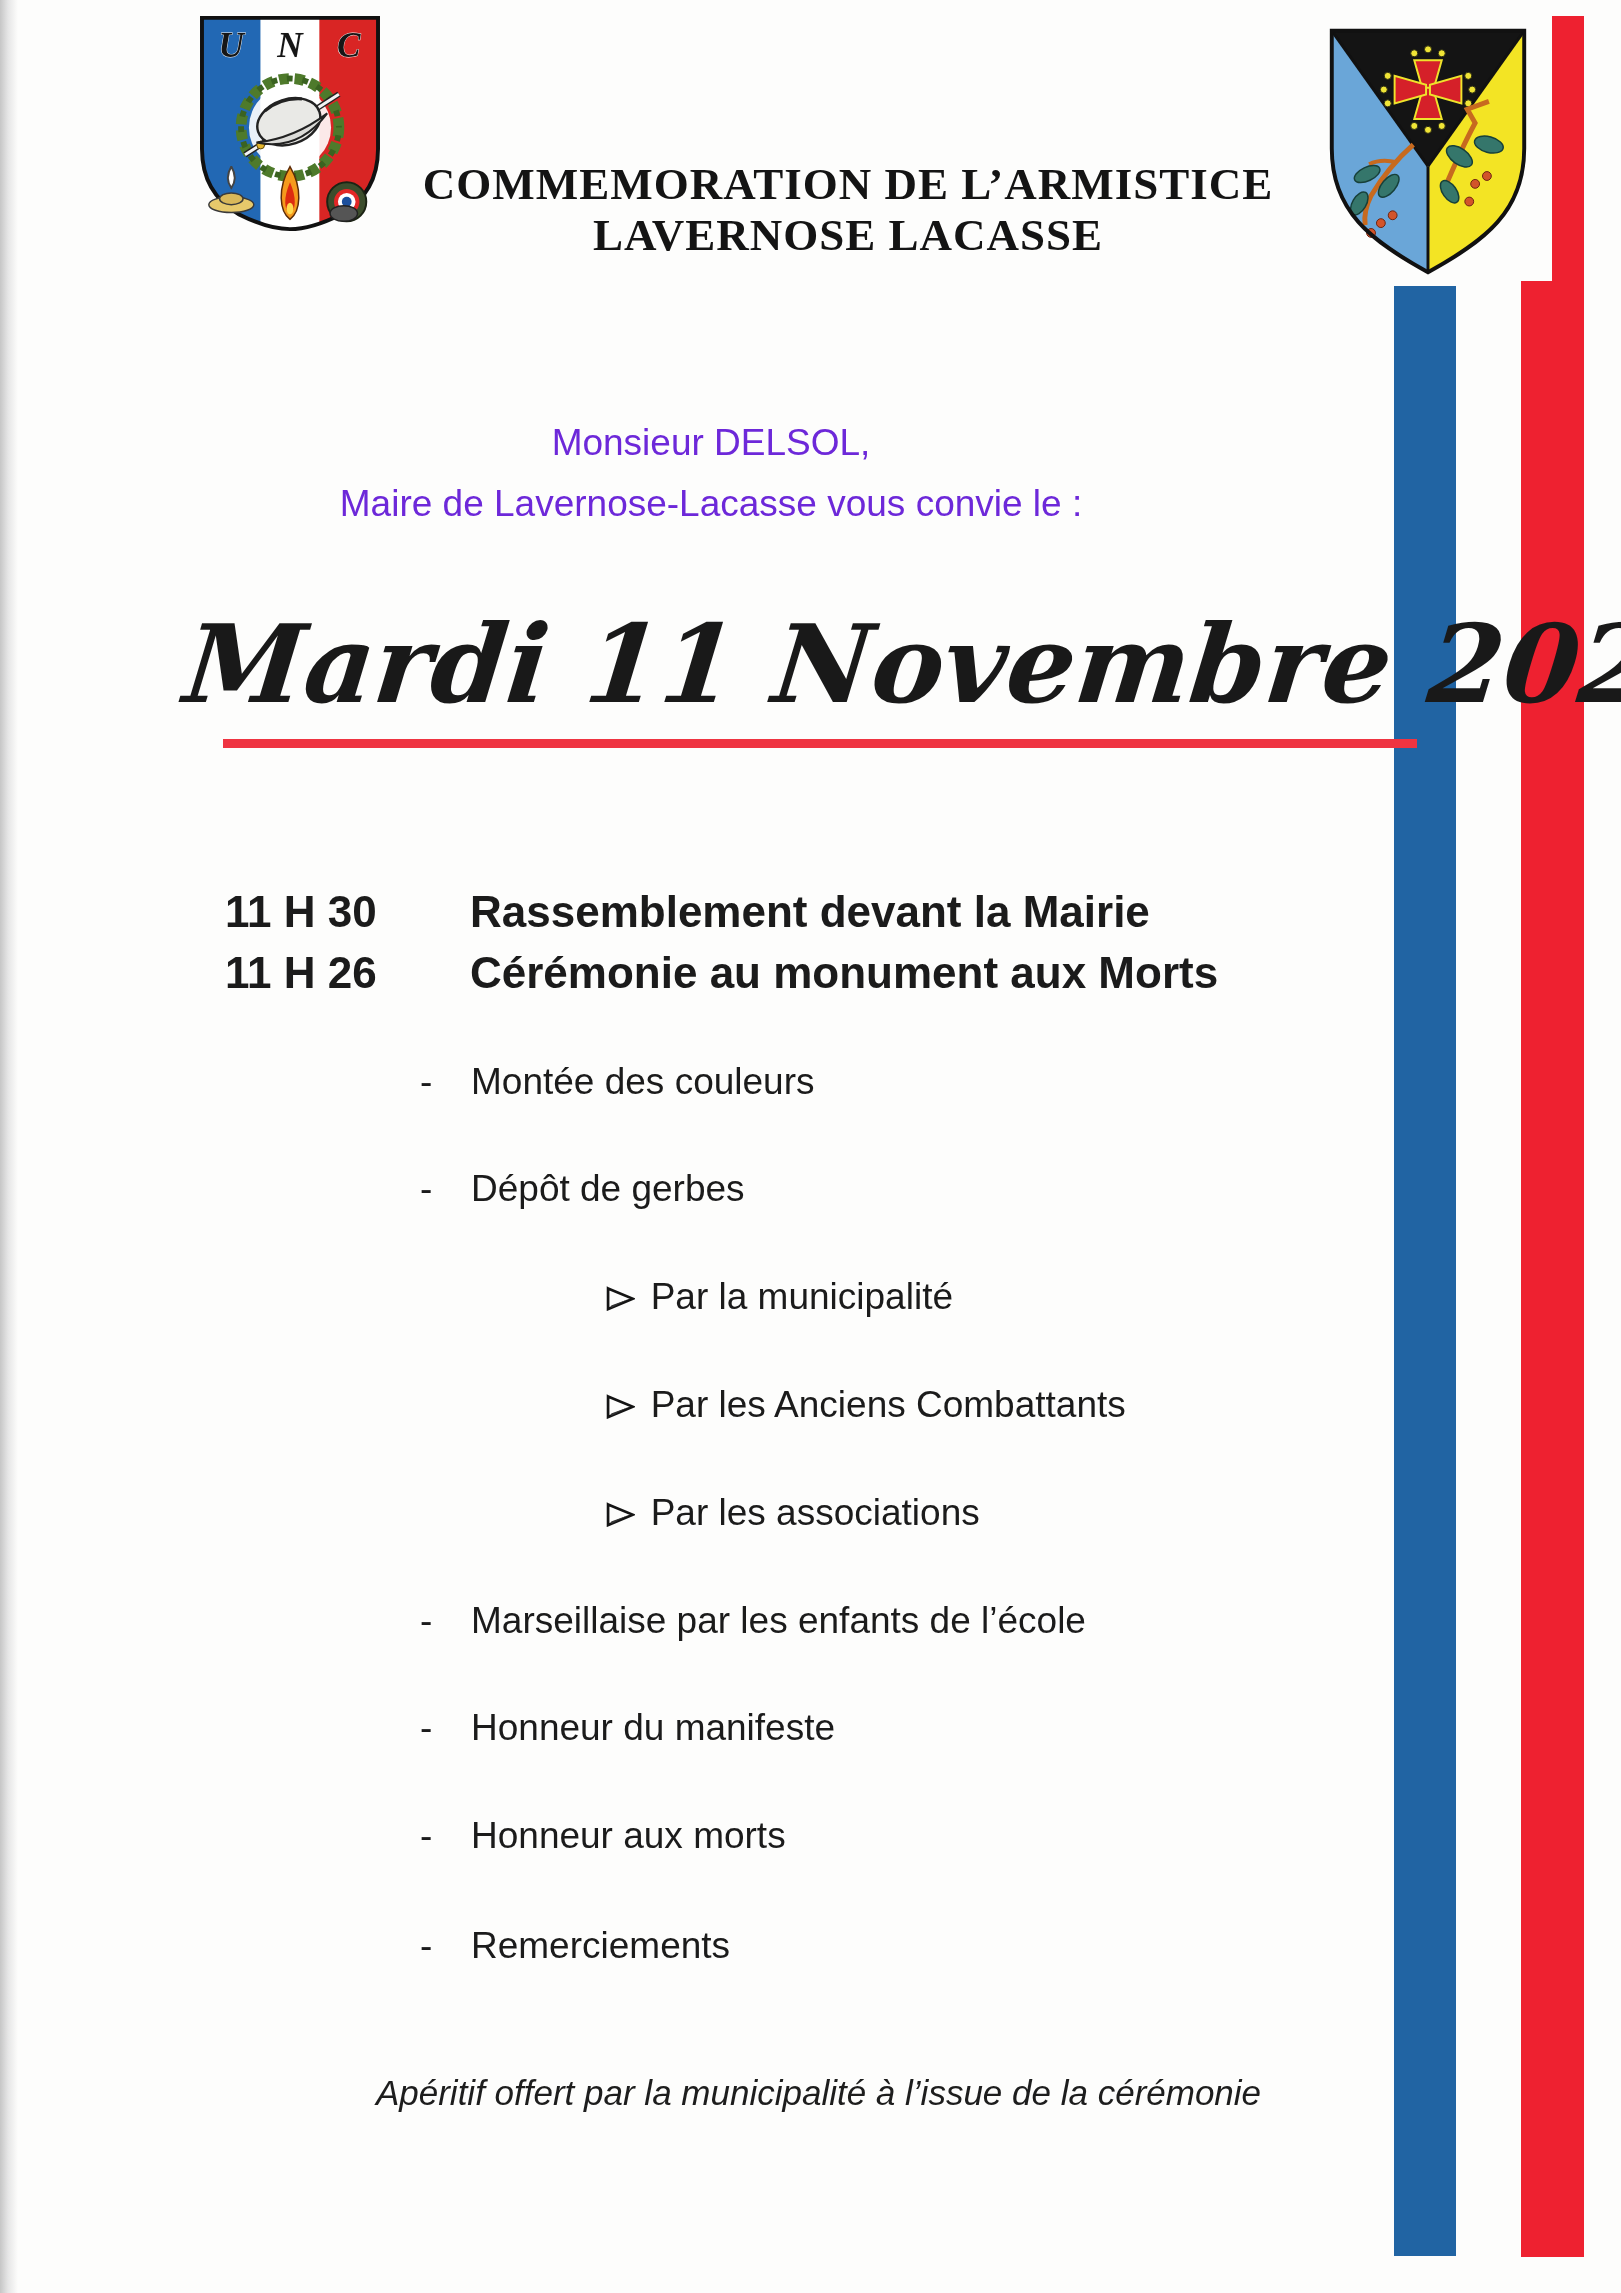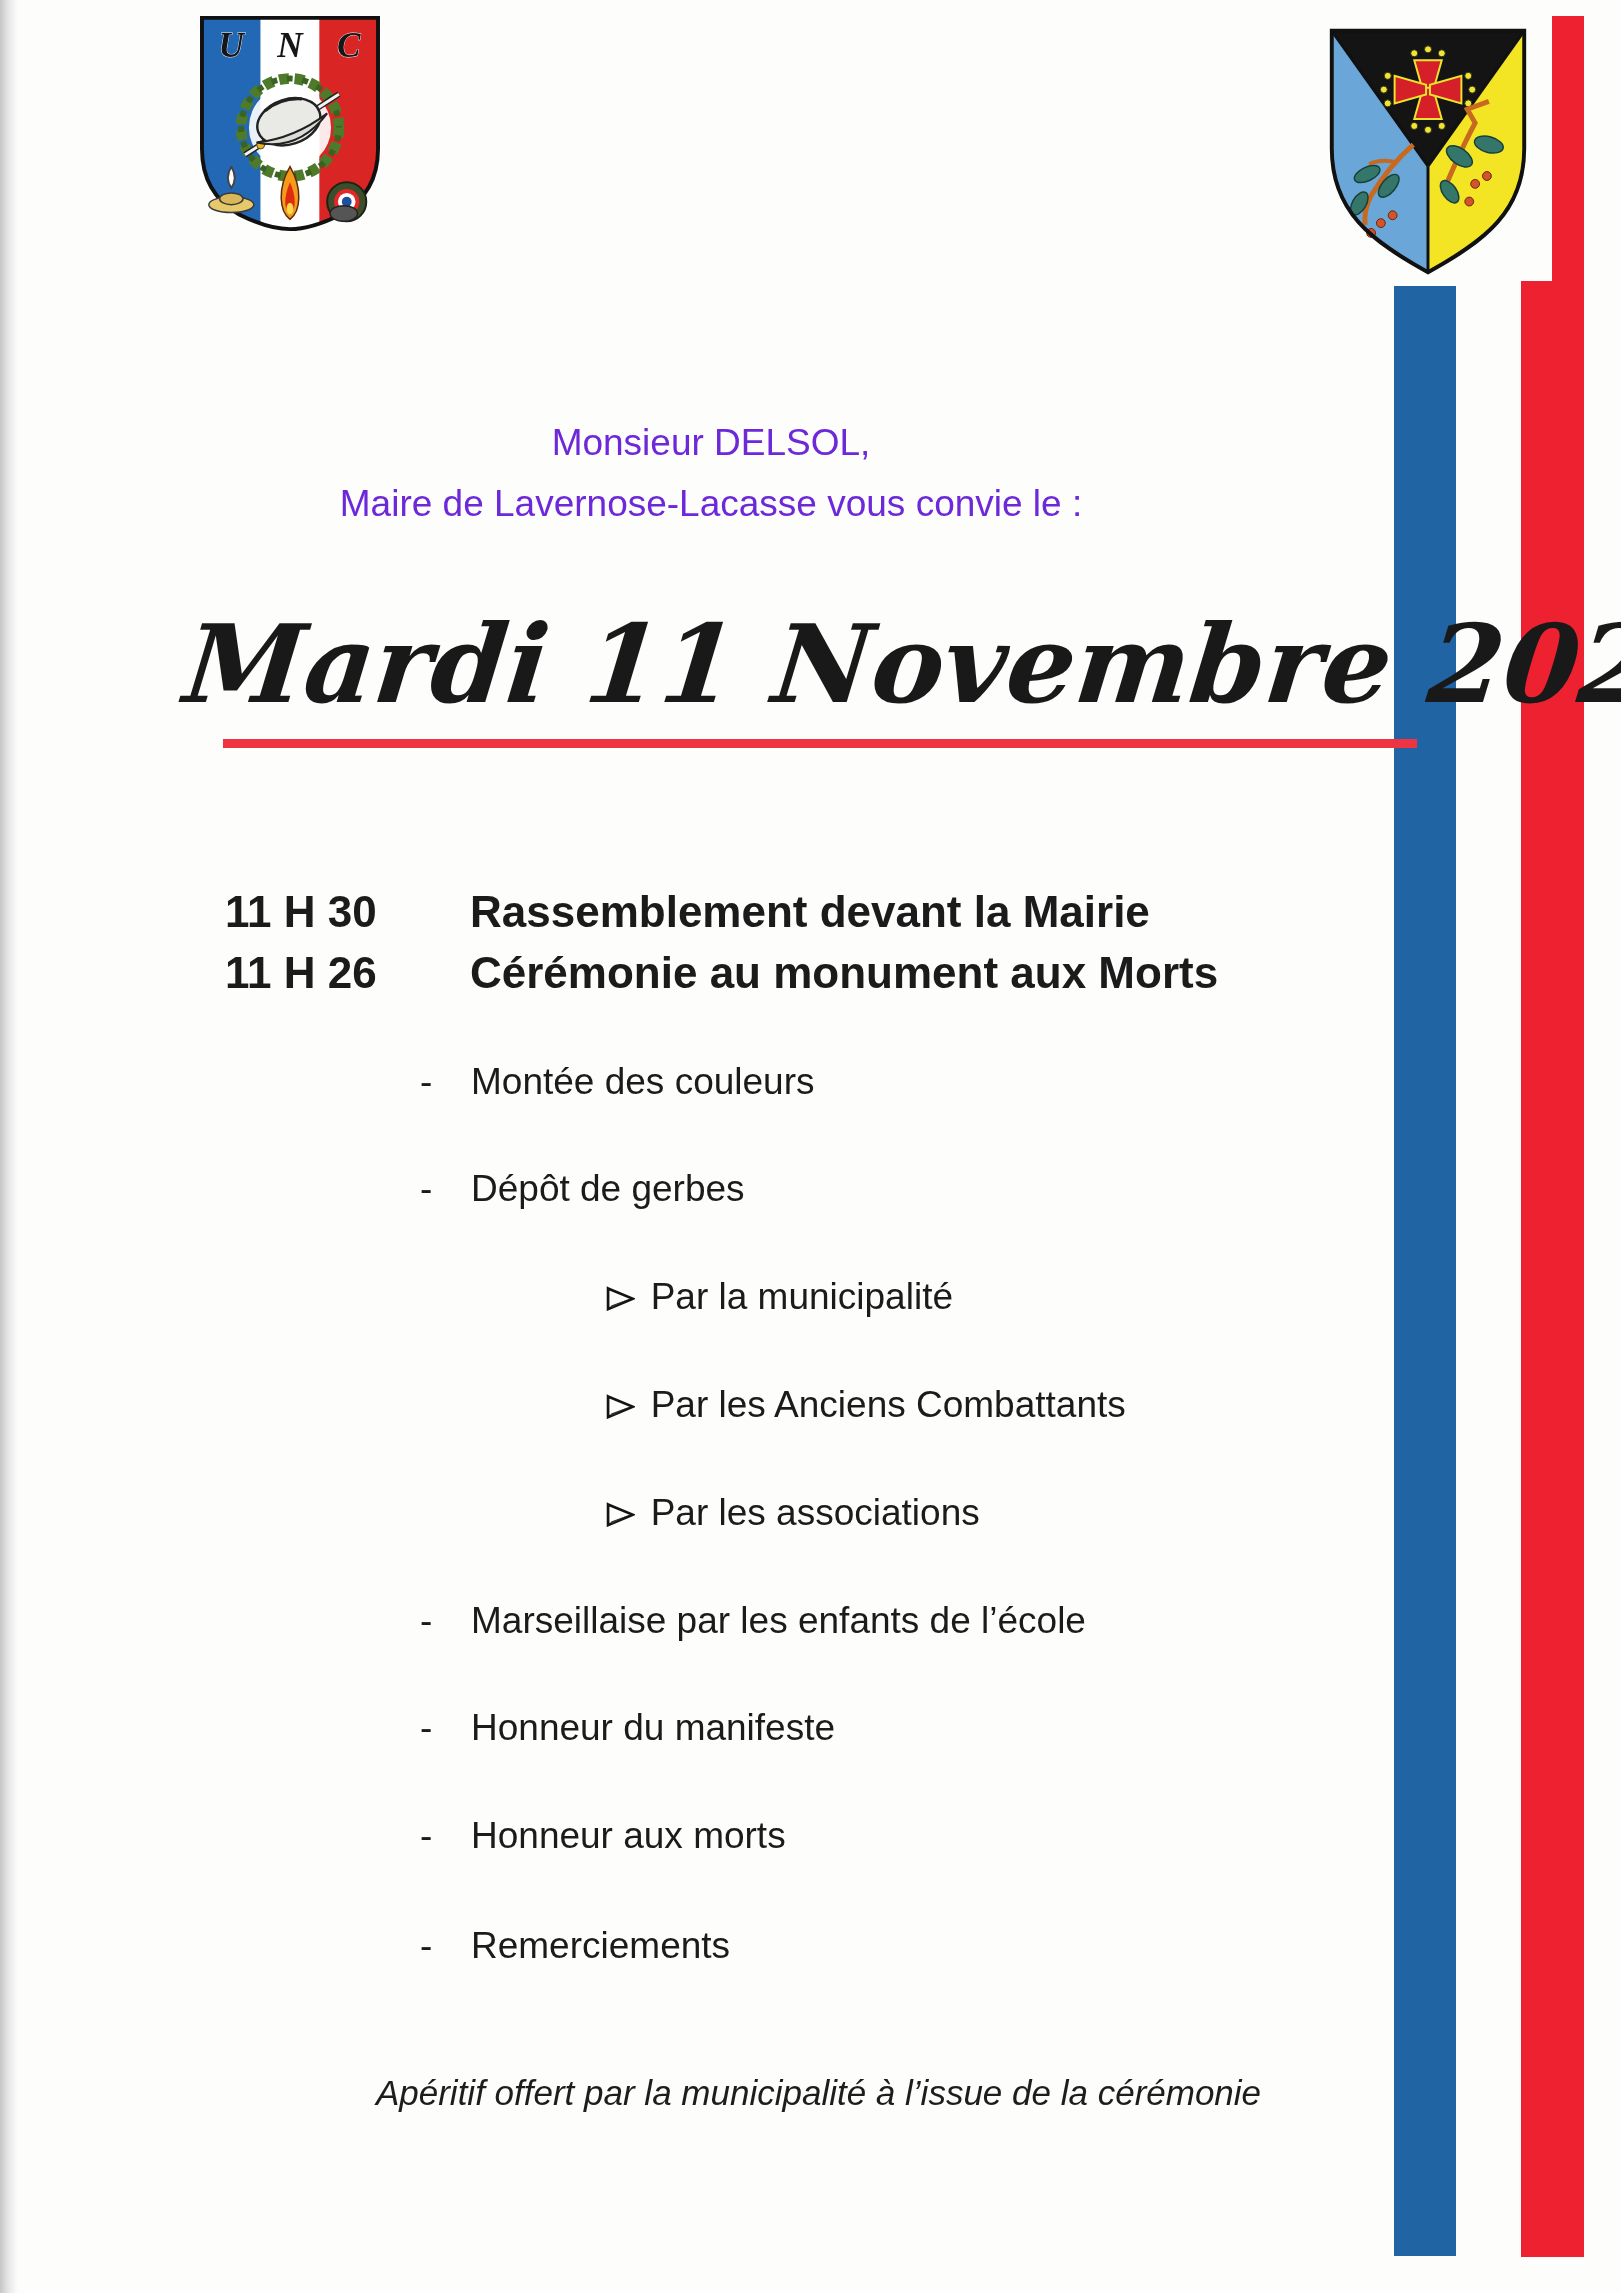--- a/index.html
+++ b/index.html
@@ -190,20 +190,22 @@
       <circle cx="152" cy="186" r="4.5" fill="#d2542a" stroke="#6b2410" stroke-width="1"></circle>
     </g>
     <path d="M12,12 L208,12 L208,132 C208,196 168,226 110,258 C52,226 12,196 12,132 Z" fill="none" stroke="#111" stroke-width="4"></path>
   </svg>
 
   <div class="abs stripe-red-top"></div>
   <div class="abs stripe-blue"></div>
   <div class="abs stripe-red"></div>
 
   <div class="abs title-block">
+    <div>COMMEMORATION DE L’ARMISTICE</div>
+    <div>LAVERNOSE LACASSE</div>
   </div>
 
   <div class="abs intro-block">
     <div>Monsieur DELSOL,</div>
     <div>Maire de Lavernose-Lacasse vous convie le :</div>
   </div>
 
   <div class="abs date-heading">Mardi 11 Novembre 2025</div>
   <div class="abs date-underline"></div>
 

